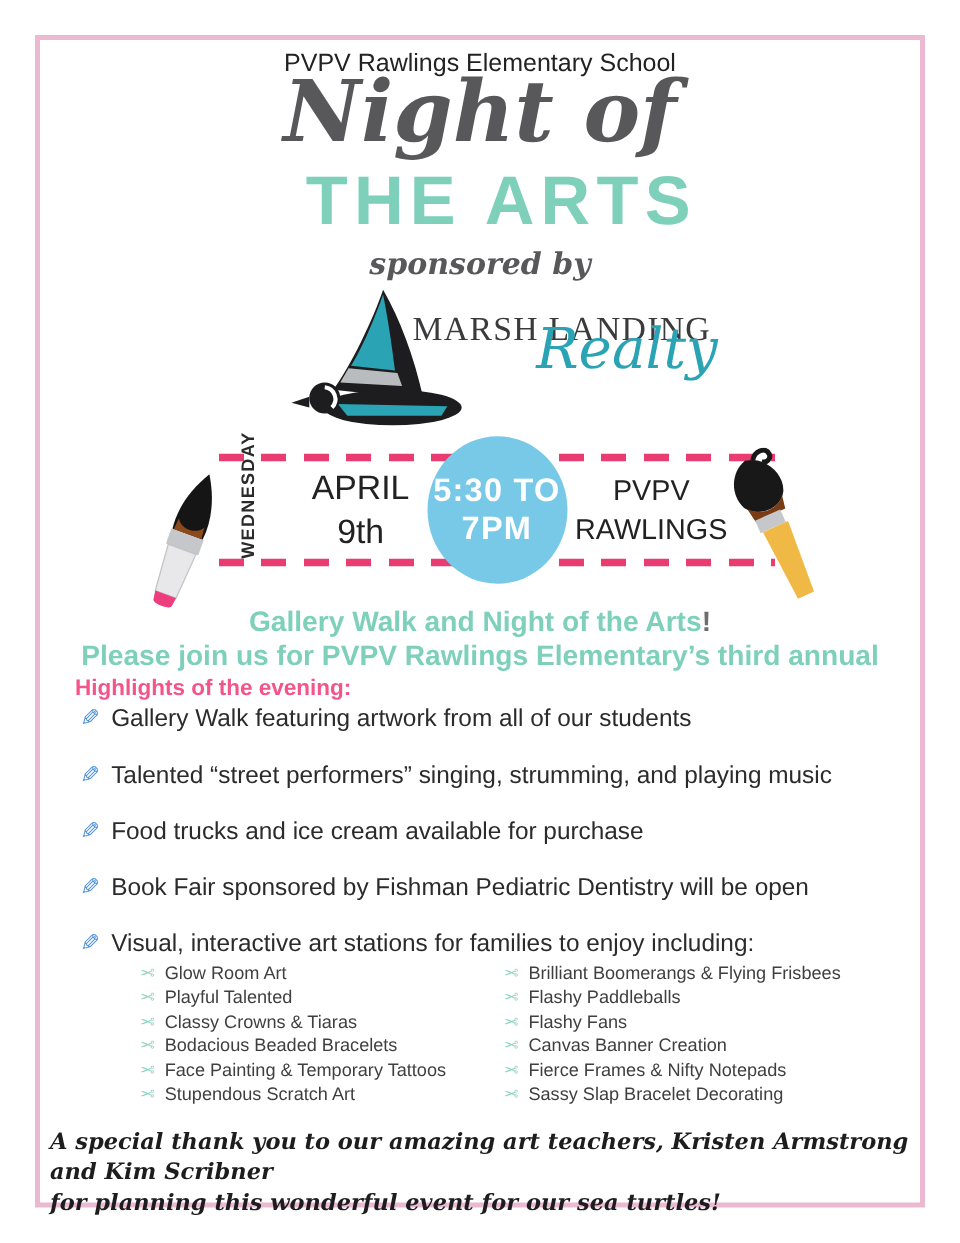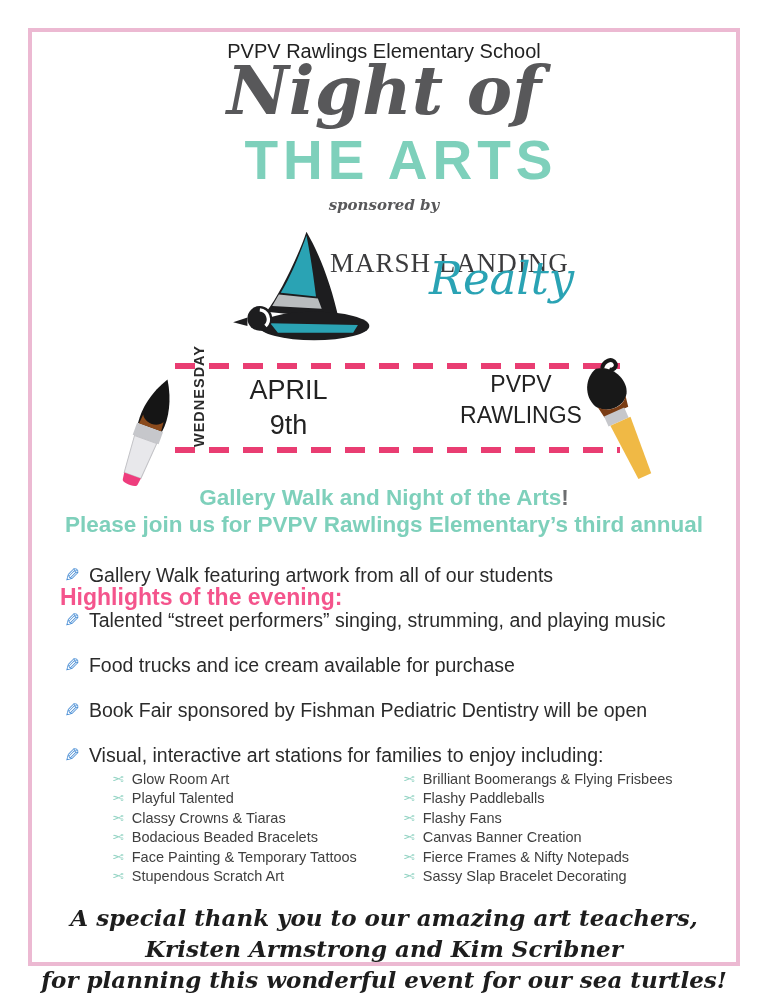--- a/index.html
+++ b/index.html
@@ -14,21 +14,21 @@
 
   .school{position:absolute;top:40px;left:0;right:0;text-align:center;
     font-size:20px;font-weight:400;color:#222;}
   .title-script{position:absolute;top:50px;left:0;right:0;text-align:center;
     font-family:"DejaVu Serif",serif;font-style:italic;font-weight:bold;
     font-size:68px;color:var(--script-gray);}
   .title-main{position:absolute;top:128px;left:0;right:0;text-align:center;
     font-size:55px;font-weight:800;letter-spacing:5px;color:var(--teal);padding-left:34px;}
   .sponsored{position:absolute;top:196px;left:0;right:0;text-align:center;
     font-family:"DejaVu Serif",serif;font-style:italic;font-weight:bold;
-    font-size:15px;color:var(--script-gray);}
+    font-size:24px;color:var(--script-gray);}
 
   .logo-duck{position:absolute;left:230px;top:226px;width:172px;height:120px;}
   .sponsor-name{position:absolute;left:330px;top:248px;
     font-family:Liberation Serif, serif;font-size:27px;letter-spacing:1px;color:#3b3b3d;}
   .sponsor-script{position:absolute;left:392px;top:252px;
     font-family:"DejaVu Serif",serif;font-style:italic;font-size:45px;color:var(--teal-dark);margin-left:37px;}
 
   .banner{position:absolute;left:175px;top:363px;width:445px;height:90px;background:#fff;}
   .dash{position:absolute;left:0;right:0;height:6px;
     background:repeating-linear-gradient(90deg,var(--pink-dash) 0 20px,transparent 20px 34px);}
@@ -37,48 +37,48 @@
     writing-mode:vertical-rl;transform:rotate(180deg);
     font-size:14.5px;font-weight:600;letter-spacing:1px;color:var(--ink);}
   .date-block{position:absolute;left:46px;top:6px;bottom:6px;width:135px;
     display:flex;flex-direction:column;justify-content:center;align-items:center;
     font-size:27px;color:#222;line-height:1.3;}
   .time-circle{position:absolute;left:50%;top:50%;width:112px;height:118px;
     margin-left:-56px;margin-top:-59px;border-radius:50%;background:var(--blue-circle);
     display:flex;flex-direction:column;justify-content:center;align-items:center;
     color:#fff;font-weight:800;font-size:26px;letter-spacing:1px;line-height:1.15;z-index:2;}
   .location-block{position:absolute;right:24px;top:6px;bottom:6px;width:150px;
-    display:flex;flex-direction:column;justify-content:flex-start;align-items:center;
+    display:flex;flex-direction:column;justify-content:center;align-items:center;
     font-size:23px;color:#222;line-height:1.35;}
   .brush{position:absolute;z-index:3;}
   .brush-left{left:92px;top:374px;width:112px;height:118px;}
   .brush-right{left:566px;top:358px;width:106px;height:130px;}
 
   .invite{position:absolute;top:484px;left:30px;right:30px;text-align:center;
     font-size:22.5px;font-weight:800;color:var(--teal);line-height:1.22;}
   .invite .punct{color:#6d6e70;}
 
   .hl-heading{position:absolute;top:540px;left:60px;
-    font-size:23px;font-weight:800;color:var(--pink-hot);margin-top:44px;}
+    font-size:18px;font-weight:800;color:var(--pink-hot);}
   .hl-list{position:absolute;top:564px;left:64px;right:40px;}
   .hl-item{display:flex;align-items:flex-start;gap:9px;height:45px;
     font-size:19.5px;color:#2b2b2b;}
   .pencil{display:inline-block;transform:scaleX(-1);color:var(--pencil-blue);
     font-family:"DejaVu Sans",sans-serif;font-size:19px;line-height:22px;}
 
   .stations-col{position:absolute;top:769px;}
   .stations-col.left{left:112px;} .stations-col.right{left:403px;}
   .st-item{display:flex;align-items:center;gap:8px;height:19.5px;
     font-size:14.5px;color:#3f3f3f;}
   .scissors{display:inline-block;transform:scaleX(-1);color:var(--scissors-teal);
     font-family:"DejaVu Sans",sans-serif;font-size:14px;line-height:14px;}
 
-  .footer{position:absolute;top:902px;left:40px;right:40px;text-align:center;
+  .footer{position:absolute;top:902px;left:40px;right:40px;text-align:left;
     font-family:"DejaVu Serif",serif;font-style:italic;font-weight:bold;
-    font-size:23px;color:#1d1d1d;line-height:1.35;}
+    font-size:18px;color:#1d1d1d;line-height:1.35;}
 </style>
 </head>
 <body>
 
 <div class="page">
   <div class="frame"></div>
 
   <div class="school">PVPV Rawlings Elementary School</div>
   <div class="title-script">Night of</div>
   <div class="title-main">THE ARTS</div>
@@ -97,20 +97,24 @@
   <div class="sponsor-name">MARSH LANDING</div>
   <div class="sponsor-script">Realty</div>
 
   <div class="banner">
     <div class="dash top"></div>
     <div class="dash bottom"></div>
     <div class="weekday">WEDNESDAY</div>
     <div class="date-block">
       <span>APRIL</span>
       <span>9th</span>
+    </div>
+    <div class="time-circle">
+      <span>5:30 TO</span>
+      <span>7PM</span>
     </div>
     <div class="location-block">
       <span>PVPV</span>
       <span>RAWLINGS</span>
     </div>
   </div>
 
   <svg class="brush brush-left" viewBox="0 0 70 120">
     <g transform="rotate(20 35 60)">
       <path d="M35,2 C46,20 50,38 48,54 L22,54 C20,38 24,20 35,2 Z" fill="#151515"></path>

